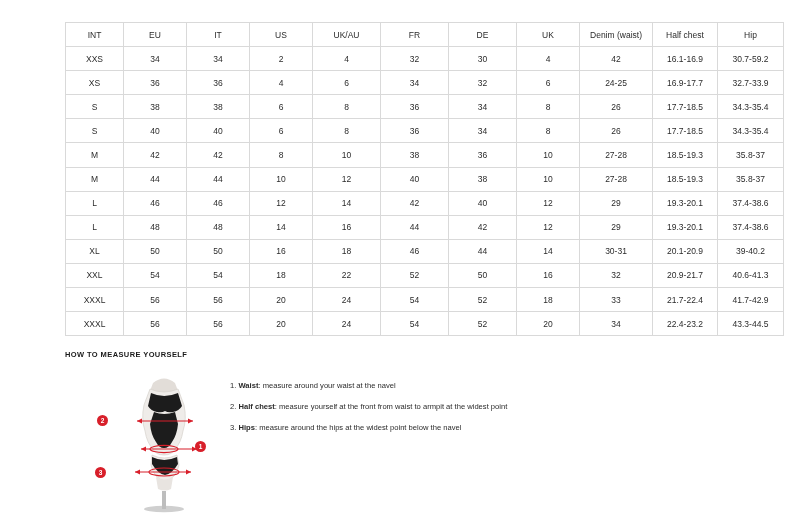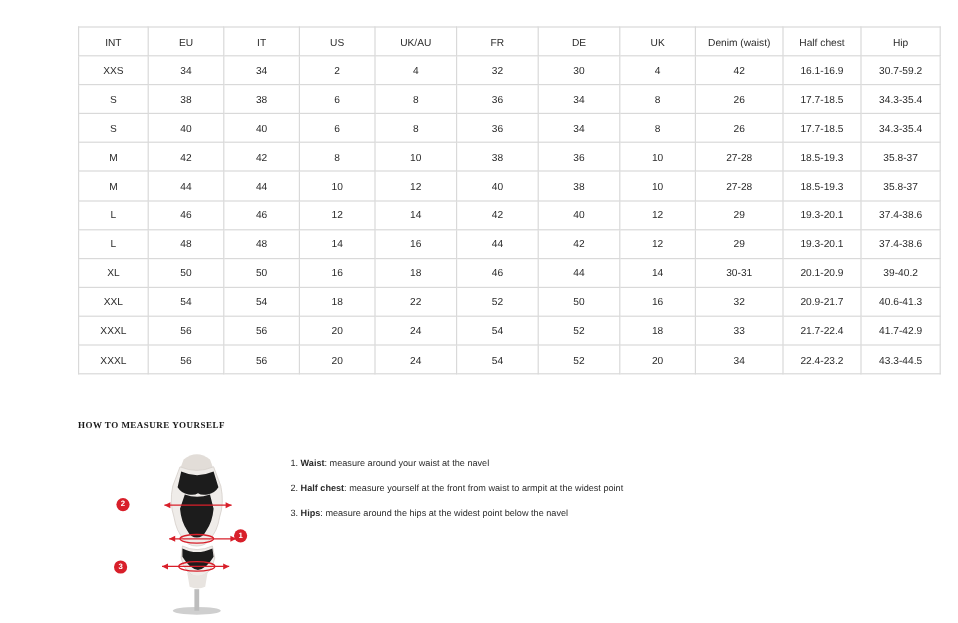--- a/index.html
+++ b/index.html
@@ -64,36 +64,35 @@
     left: 65px;
     top: 350px;
     width: 700px;
   }
   .howto-title {
     font-size: 7.5px;
     font-weight: bold;
     letter-spacing: 0.4px;
     color: #1a1a1a;
     margin-bottom: 14px;
-    font-family: Liberation Serif, serif;
   }
   .howto-body {
     position: relative;
     display: flex;
     align-items: flex-start;
   }
   .figure-box {
     position: relative;
     width: 115px;
     height: 140px;
     flex: 0 0 115px;
     margin-left: 42px;
   }
   .notes {
-    margin-left: 20px;
+    margin-left: 8px;
     padding-top: 8px;
   }
   .note {
     font-size: 7.6px;
     color: #2b2b2b;
     margin-bottom: 12px;
     line-height: 1.2;
   }
   .note b { font-weight: bold; }
 
@@ -159,20 +158,33 @@
             <td>2</td>
             <td>4</td>
             <td>32</td>
             <td>30</td>
             <td>4</td>
             <td>42</td>
             <td>16.1-16.9</td>
             <td>30.7-59.2</td>
           </tr>
           <tr>
+            <td>XS</td>
+            <td>36</td>
+            <td>36</td>
+            <td>4</td>
+            <td>6</td>
+            <td>34</td>
+            <td>32</td>
+            <td>6</td>
+            <td>24-25</td>
+            <td>16.9-17.7</td>
+            <td>32.7-33.9</td>
+          </tr>
+          <tr>
             <td>S</td>
             <td>38</td>
             <td>38</td>
             <td>6</td>
             <td>8</td>
             <td>36</td>
             <td>34</td>
             <td>8</td>
             <td>26</td>
             <td>17.7-18.5</td>

